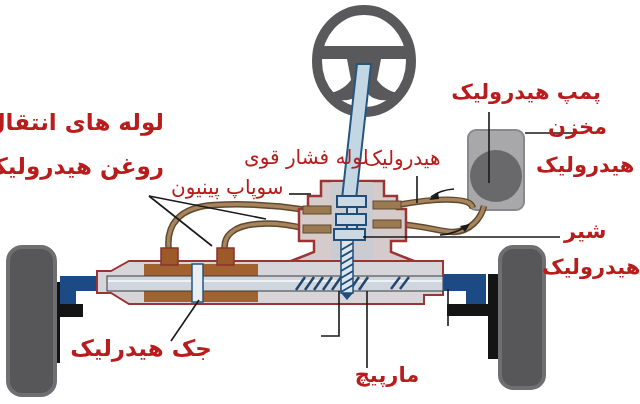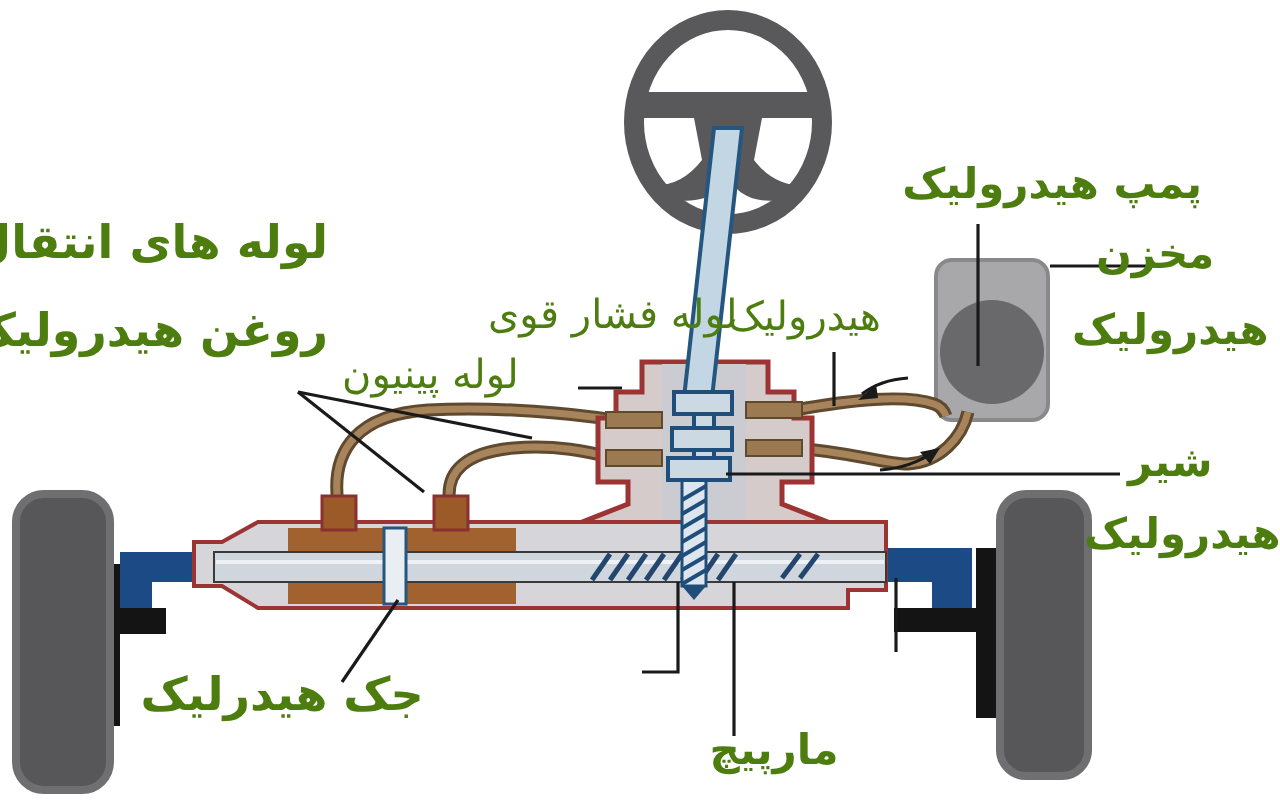--- a/index.html
+++ b/index.html
@@ -2,21 +2,21 @@
 <html lang="fa"><head>
 <meta charset="utf-8">
 <style>
   html,body{margin:0;padding:0;background:#fff;}
   #stage{
     position:relative;width:640px;height:404px;background:#ffffff;overflow:hidden;
     font-family:"DejaVu Sans", sans-serif;
   }
   #diagram-svg{position:absolute;left:0;top:0;}
   .lbl{
-    position:absolute;direction:rtl;white-space:nowrap;color:#4d7c0f;
+    position:absolute;direction:rtl;white-space:nowrap;color:#b91c1c;
     font-family:"DejaVu Sans", sans-serif;
   }
   .big  {font-size:23px;font-weight:bold;}
   .med  {font-size:21px;font-weight:bold;}
   .med2 {font-size:19px;font-weight:bold;}
   .thin {font-size:20px;font-weight:normal;}
   .center{text-align:center;}
 </style>
 </head>
 <body>
@@ -149,21 +149,21 @@
   </div>
 
   <div class="lbl med center" style="left:455px;top:80px;width:146px;">پمپ هیدرولیک</div>
 
   <div class="lbl med" style="left:548px;top:115px;">مخزن</div>
   <div class="lbl med" style="left:536px;top:153px;">هیدرولیک</div>
 
   <div class="lbl thin" style="left:244px;top:145px;">لوله فشار قوی</div>
   <div class="lbl thin" style="left:364px;top:146px;">هیدرولیک</div>
 
-  <div class="lbl thin" style="left:171px;top:175px;">لوله پینیون</div>
+  <div class="lbl thin" style="left:171px;top:175px;">سوپاپ پینیون</div>
 
   <div class="lbl med" style="left:564px;top:219px;">شیر</div>
   <div class="lbl med" style="left:542px;top:255px;">هیدرولیک</div>
 
 
   <div class="lbl med center" style="left:341px;top:363px;width:92px;">مارپیچ</div>
 
   <div class="lbl big center" style="left:50px;top:335px;width:182px;">جک هیدرلیک</div>
 
 </div>

